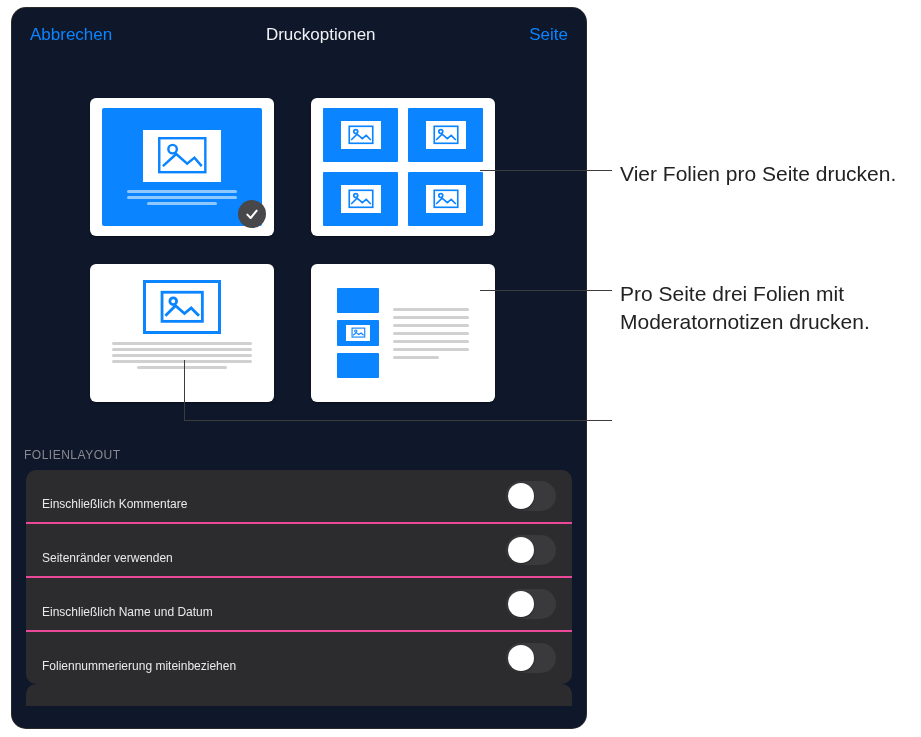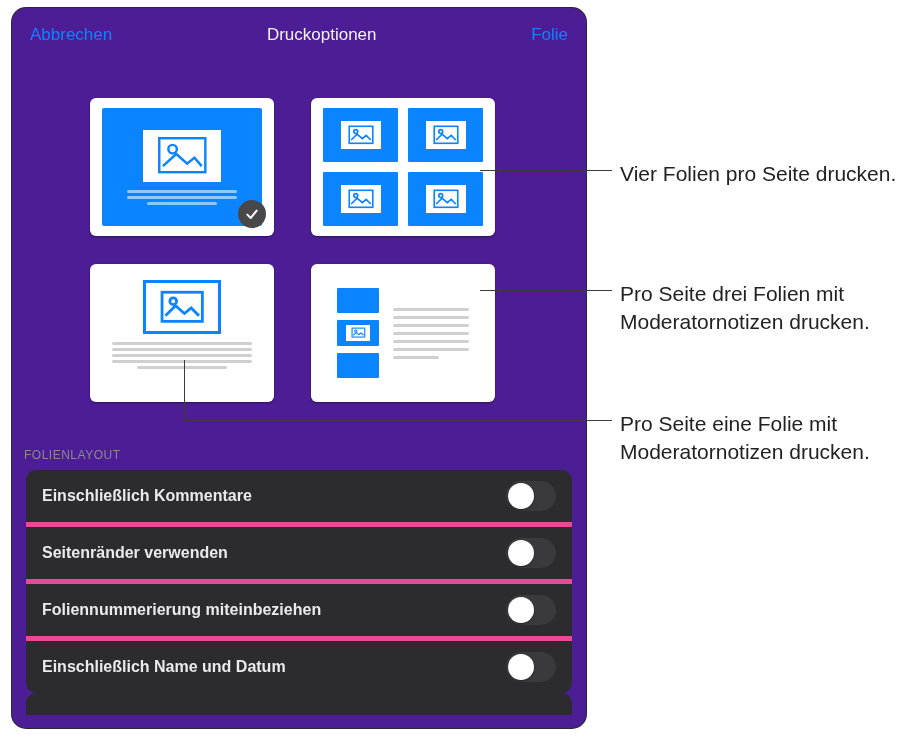--- a/index.html
+++ b/index.html
@@ -1,20 +1,20 @@
 <!DOCTYPE html>
 <html><head>
 <meta charset="utf-8">
 <style>
   * { box-sizing: border-box; margin: 0; padding: 0; }
   html, body { width: 921px; height: 737px; background: #fff; font-family: -apple-system, "Helvetica Neue", Arial, sans-serif; }
   .stage { position: relative; width: 921px; height: 737px; }
   .panel {
     position: absolute; left: 12px; top: 8px; width: 574px; height: 720px;
-    background: #4c1d95; border-radius: 14px; overflow: hidden;
+    background: #0f172a; border-radius: 14px; overflow: hidden;
     box-shadow: 0 0 0 1px #2a2a2c;
   }
   .hdr { height: 54px; display:flex; align-items:center; justify-content:space-between; padding:0 18px; }
   .hdr .title { color:#f2f2f4; font-size:17px; font-weight:400; }
   .hdr .link { color:#0a84ff; font-size:17px; cursor:pointer; }
   .scroll { position:absolute; top:54px; bottom:0; left:0; right:0; overflow:hidden; }
 
   .layouts { display:grid; grid-template-columns: 1fr 1fr; gap:28px 24px; padding:36px 78px 24px; }
   .layout-card { position:relative; width:184px; height:138px; background:#fff; border-radius:6px; cursor:pointer; display:flex; align-items:center; justify-content:center; box-shadow:0 1px 2px rgba(0,0,0,.4); }
 
@@ -42,40 +42,40 @@
   .opt4-left .thumb { width:42px; height:26px; background:#0a84ff; border-radius:1px; display:flex; align-items:center; justify-content:center; }
   .opt4-left .thumb .imgph { width:24px; height:16px;}
   .opt4-right { flex:1; display:flex; flex-direction:column; justify-content:center; gap:5px; }
   .opt4-right span { background:#d0d0d0; height:3px; border-radius:2px; }
 
   .check { position:absolute; right:8px; bottom:8px; width:28px; height:28px; border-radius:50%; background:#48484a; display:flex; align-items:center; justify-content:center; }
   .check svg { width:16px; height:16px; }
 
   .sect-label { color:#8a8a8e; font-size:12px; letter-spacing:0.5px; padding:22px 12px 8px; text-transform:uppercase; }
   .list { background:#2c2c2e; margin:0 14px; border-radius:10px; overflow:hidden; }
-  .row { display:flex; align-items:center; justify-content:space-between; padding:11px 16px; color:#eaeaec; font-size:16px;font-weight:bold; }
-  .row + .row { border-top:5px solid #ec4899; }
+  .row { display:flex; align-items:flex-end; justify-content:space-between; padding:11px 16px; color:#eaeaec; font-size:12px; }
+  .row + .row { border-top:2px solid #ec4899; }
   .switch { width:50px; height:30px; border-radius:15px; background:#3a3a3c; position:relative; cursor:pointer; flex-shrink:0; }
   .knob { position:absolute; top:2px; left:2px; width:26px; height:26px; border-radius:50%; background:#fff; box-shadow:0 1px 2px rgba(0,0,0,.4); transition:none; }
 
   
   .callout { position:absolute; display:flex; align-items:flex-start; }
   .callout .line { border-top:1px solid #3c3c3c; position:absolute; }
   .callout .txt { font-size:21px; color:#222; line-height:1.35; width:300px; }
 </style>
 </head>
 <body>
 <div class="stage">
 
 <div class="panel">
 
   <div class="hdr">
     <span class="link">Abbrechen</span>
     <span class="title">Druckoptionen</span>
-    <span class="link">Folie</span>
+    <span class="link">Seite</span>
   </div>
 
   <div class="scroll">
 
     <div class="layouts">
 
       <div class="layout-card">
         <div class="opt1-inner">
           <div class="imgph" style="width:78px;height:52px;">
             <svg viewBox="0 0 40 30">
@@ -194,27 +194,27 @@
               <div class="knob"></div>
             </div>
       </div>
       <div class="row">
         <span>Seitenränder verwenden</span>
         <div class="switch">
               <div class="knob"></div>
             </div>
       </div>
       <div class="row">
+        <span>Einschließlich Name und Datum</span>
+        <div class="switch">
+              <div class="knob"></div>
+            </div>
+      </div>
+      <div class="row">
         <span>Foliennummerierung miteinbeziehen</span>
-        <div class="switch">
-              <div class="knob"></div>
-            </div>
-      </div>
-      <div class="row">
-        <span>Einschließlich Name und Datum</span>
         <div class="switch">
               <div class="knob"></div>
             </div>
       </div>
     </div>
 
     <div class="list" style="border-bottom-left-radius:0;border-bottom-right-radius:0;">
       <div class="row">
         
         
@@ -232,16 +232,15 @@
 <div class="callout" style="left:480px; top:280px; width:440px;">
   <div class="line" style="left:0; top:10px; width:132px;"></div>
   <div class="txt" style="margin-left:140px;">Pro Seite drei Folien mit Moderatornotizen drucken.</div>
 </div>
 
 <div class="callout" style="left:184px; top:420px; width:740px;">
   <div class="line" style="left:0; top:0; width:0; height:0;"></div>
 
   <div style="position:absolute; left:0; top:-60px; height:60px; border-left:1px solid #3c3c3c;"></div>
   <div style="position:absolute; left:0; top:0; width:428px; border-top:1px solid #3c3c3c;"></div>
-  <div class="txt" style="margin-left:436px; margin-top:-10px;">Pro Seite eine Folie mit Moderatornotizen drucken.</div>
 </div>
 
 </div>
 
 </body></html>

